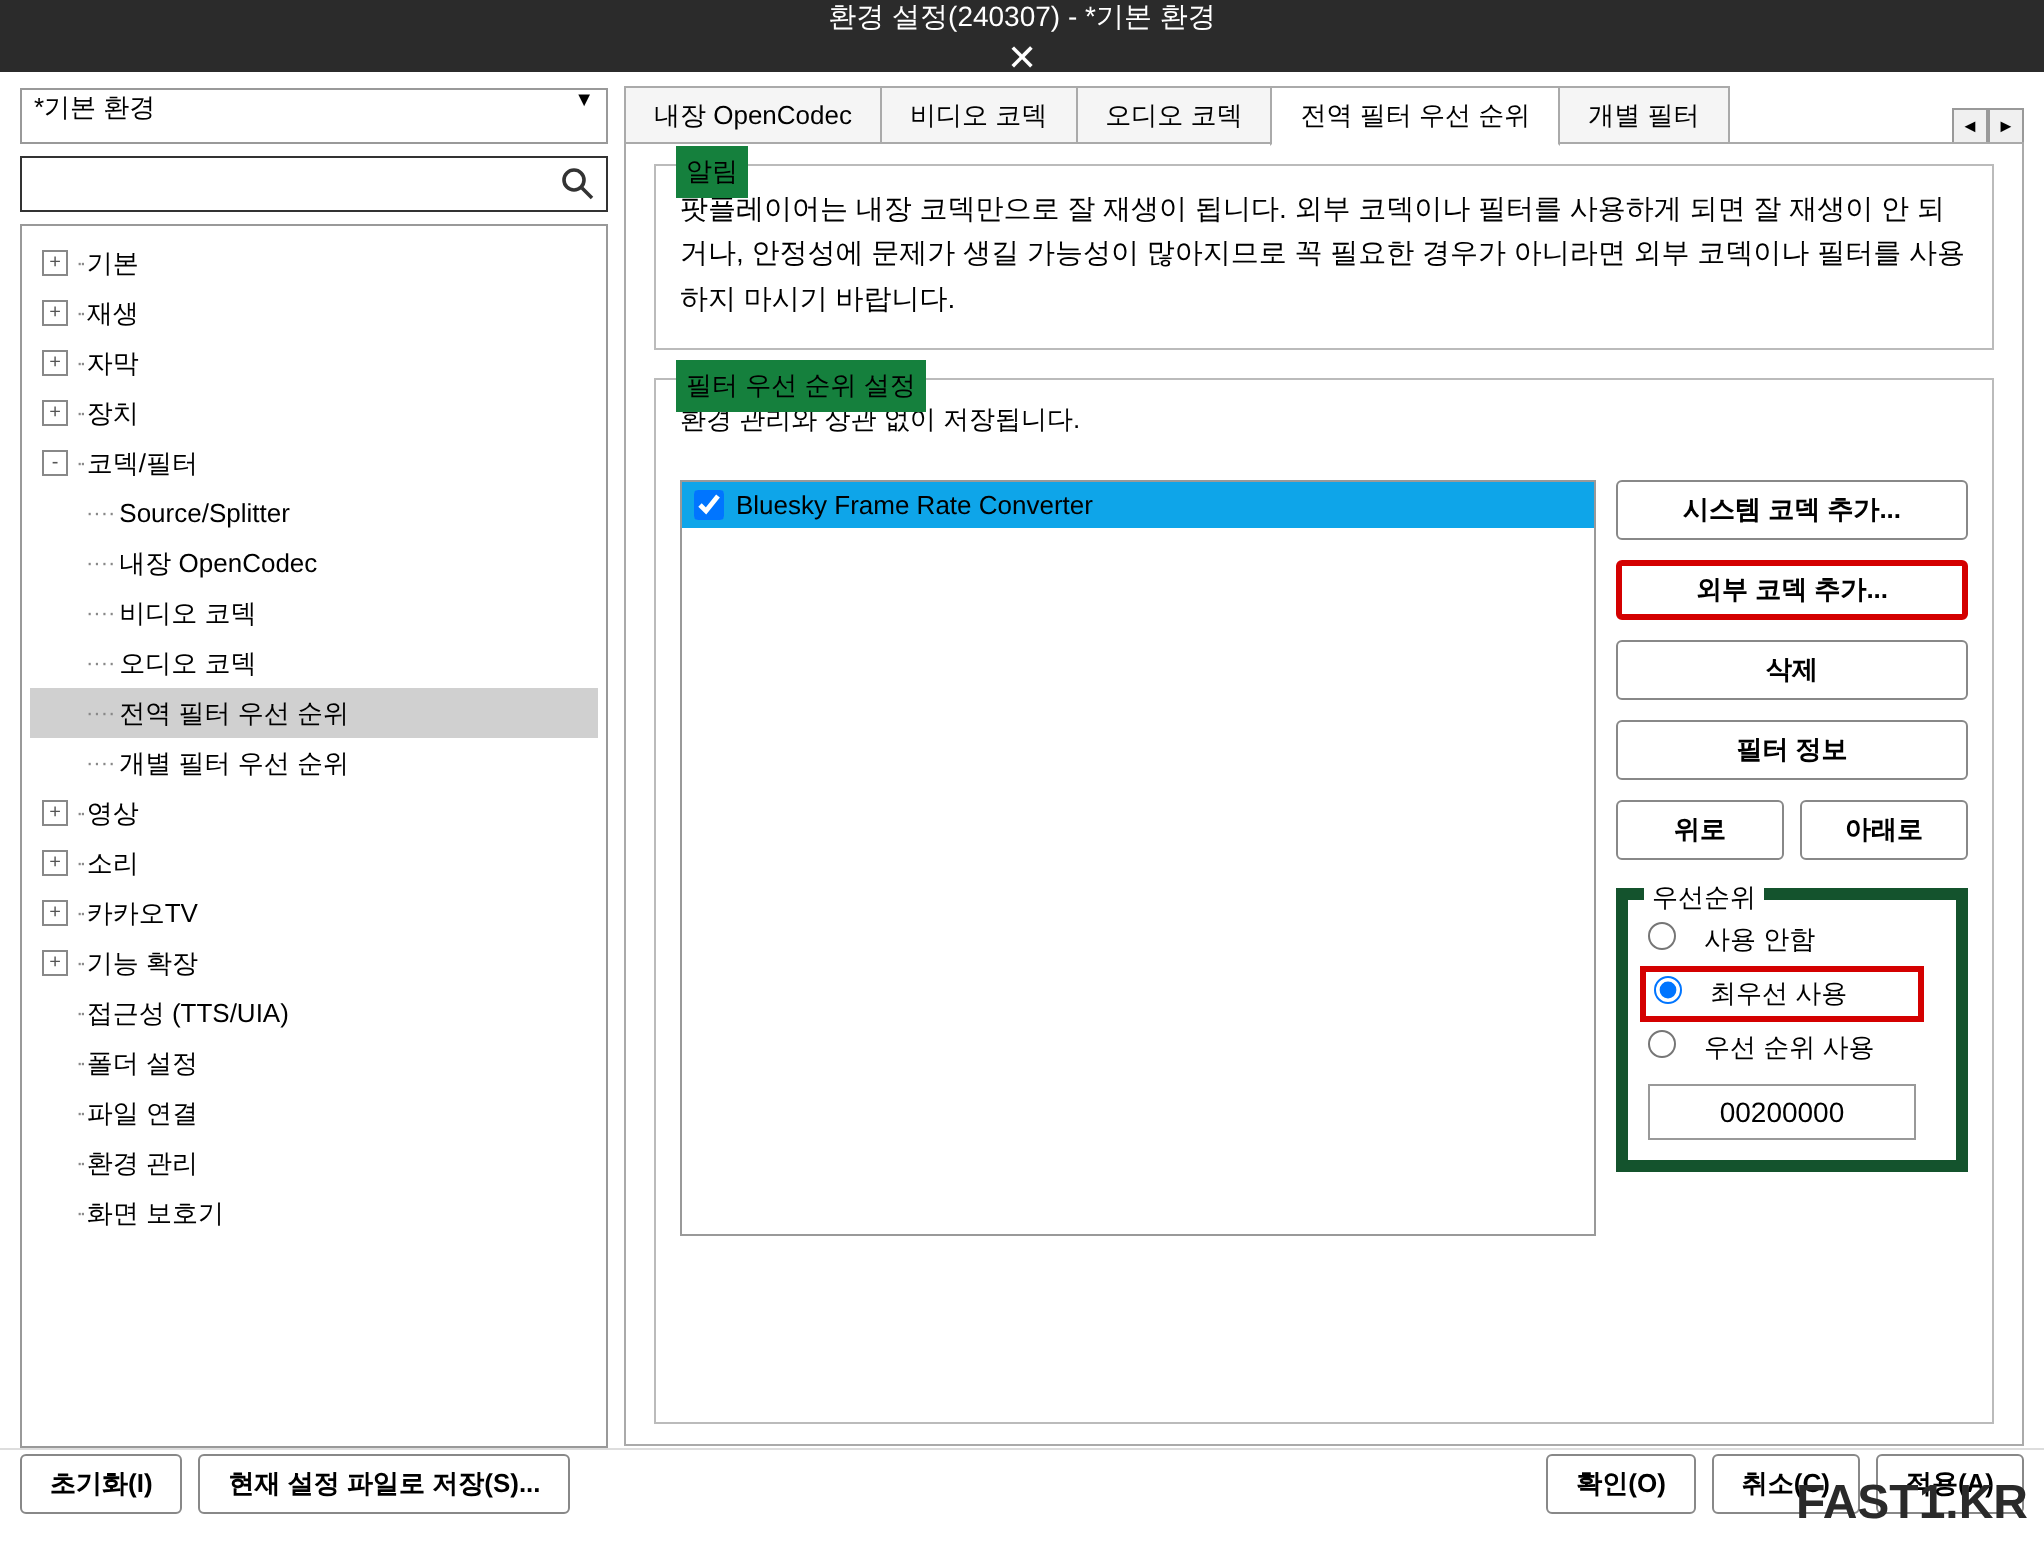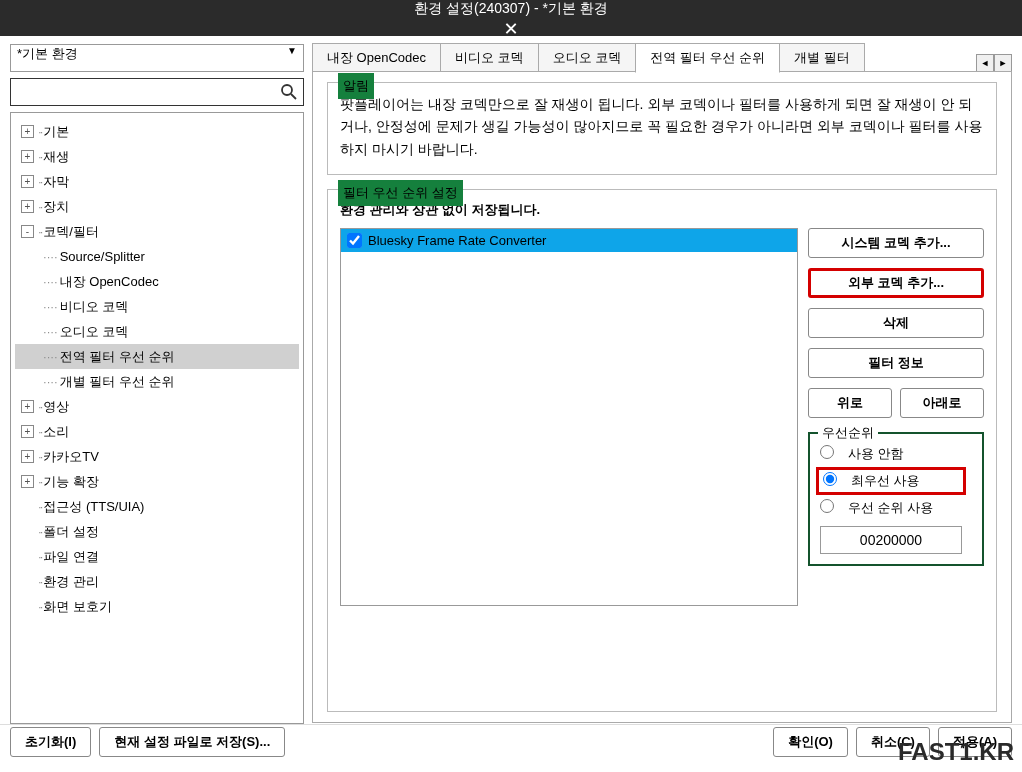--- a/index.html
+++ b/index.html
@@ -177,23 +177,22 @@
       font-size: 13px;
     }
     .notice-text {
       line-height: 1.6;
       font-size: 14px;
     }
     .filter-settings {
       flex: 1;
     }
     .filter-sub {
-      margin-bottom: 8px;
+      margin-bottom: 20px;
       line-height: 1.5;
-      font-weight: bold;
     }
     .filter-body {
       display: flex;
       gap: 10px;
       height: 378px;
     }
     .filter-list {
       flex: 1;
       border: 1px solid #999;
       background: #fff;
@@ -227,21 +226,21 @@
     }
     .btn.highlight {
       border: 3px solid #d40000;
     }
     .btn-row {
       display: flex;
       gap: 8px;
     }
     .btn-row .btn { flex: 1; }
     .priority-group {
-      border: 2px solid #14532d;
+      border: 6px solid #14532d;
       padding: 8px 20px 10px 10px;
       position: relative;
       margin-top: 4px;
     }
     .priority-group .legend {
       position: absolute;
       top: -10px;
       left: 8px;
       background: #fff;
       padding: 0 4px;

